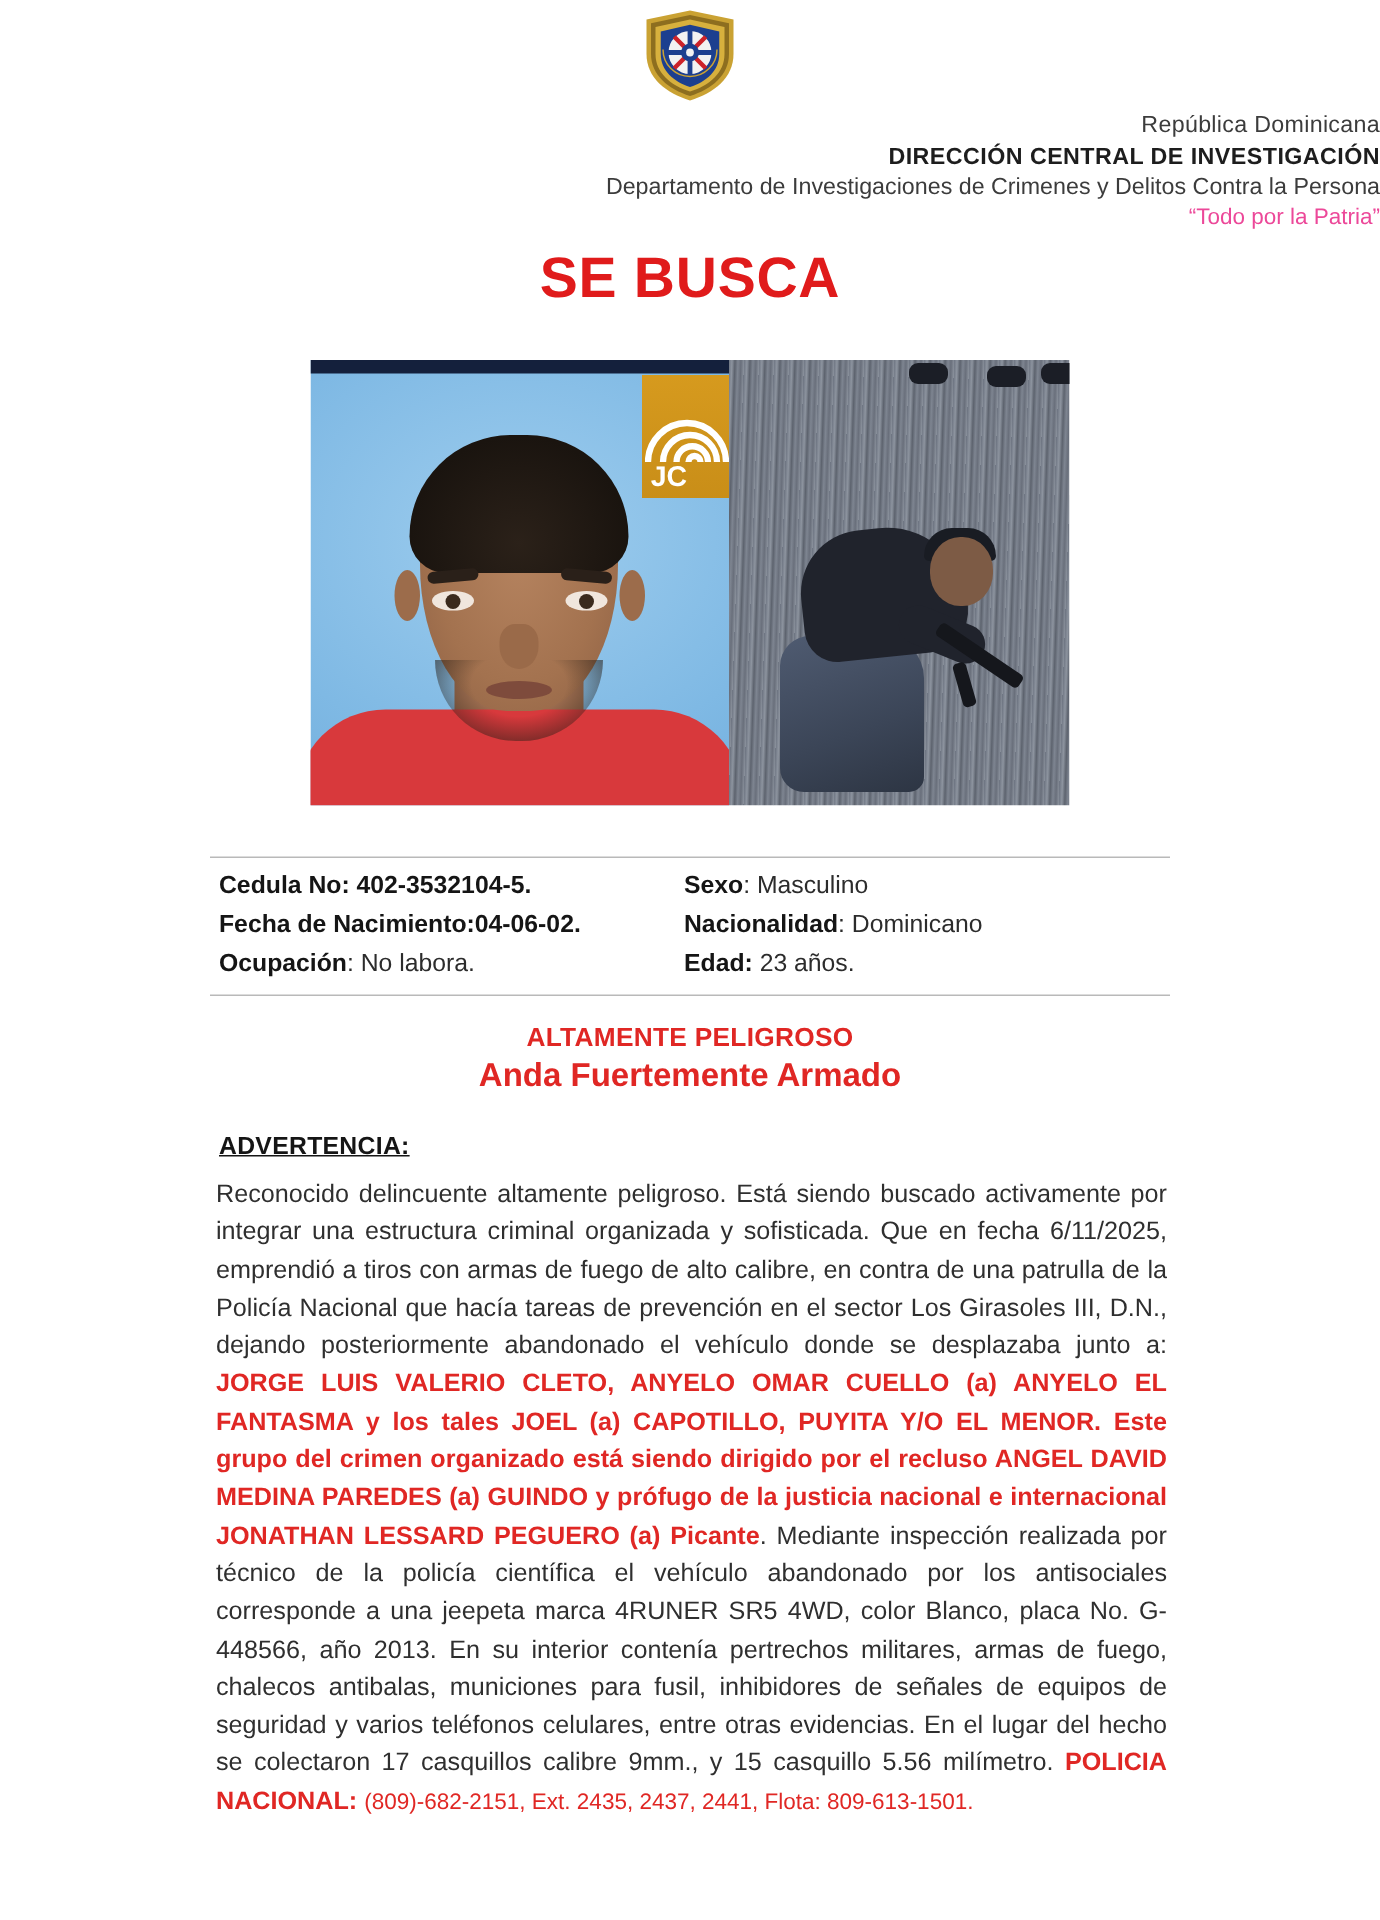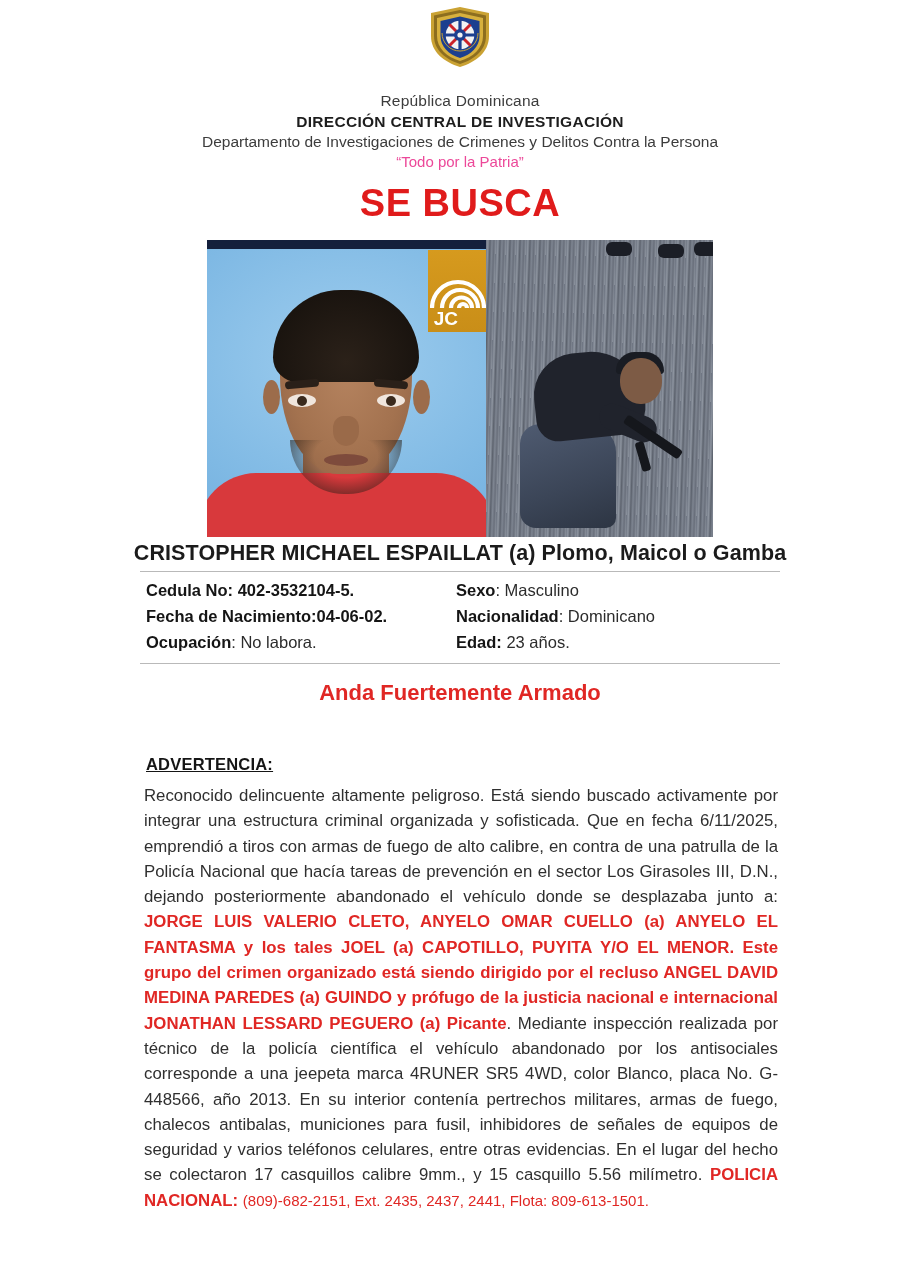--- a/index.html
+++ b/index.html
@@ -21,22 +21,22 @@
 
   .emblem-wrap {
     width: 100%;
     display: flex;
     justify-content: center;
     padding-top: 6px;
   }
   .emblem { width: 64px; height: 62px; display: block; }
 
   .header-lines {
-    text-align: center;
-    margin-top: 23px;
+    text-align: right;
+    margin-top: 6px;
   }
   .hdr-country {
     font-size: 15.5px;
     color: #3c3c3c;
     letter-spacing: .2px;
     line-height: 20px;
   }
   .hdr-dept {
     font-size: 15.5px;
     font-weight: bold;
@@ -466,21 +466,20 @@
         <div class="sv-torso"></div>
         <div class="sv-arm"></div>
         <div class="sv-cap"></div>
         <div class="sv-head"></div>
         <div class="sv-rifle"></div>
         <div class="sv-rifle2"></div>
       </div>
     </div>
   </div>
 
-  <div class="subject-name">CRISTOPHER MICHAEL ESPAILLAT (a) Plomo, Maicol o Gamba</div>
 
   <div class="rule rule-top"></div>
 
   <div class="fields">
     <div class="field bold-val">
       <span class="lbl">Cedula No:</span><span class="val"> 402-3532104-5.</span>
     </div>
     <div class="field">
       <span class="lbl">Sexo</span><span class="val">: Masculino</span>
     </div>
@@ -494,20 +493,21 @@
       <span class="lbl">Ocupación</span><span class="val">: No labora.</span>
     </div>
     <div class="field">
       <span class="lbl">Edad:</span><span class="val">  23 años.</span>
     </div>
   </div>
 
   <div class="rule rule-bottom"></div>
 
   <div class="danger">
+    <div class="danger-1">ALTAMENTE PELIGROSO</div>
     <div class="danger-2">Anda Fuertemente Armado</div>
   </div>
 
   <div class="advert-head">ADVERTENCIA:</div>
 
   <div class="body-text"><span>Reconocido delincuente altamente peligroso. Está siendo buscado activamente por integrar una estructura criminal organizada y sofisticada. Que en fecha 6/11/2025, emprendió a tiros con armas de fuego de alto calibre, en contra de una patrulla de la Policía Nacional que hacía tareas de prevención en el sector Los Girasoles III, D.N., dejando posteriormente abandonado el vehículo donde se desplazaba junto a: </span><span class="rednames">JORGE LUIS VALERIO CLETO, ANYELO OMAR CUELLO (a) ANYELO EL FANTASMA y los tales JOEL (a) CAPOTILLO, PUYITA Y/O EL MENOR. Este grupo del crimen organizado está siendo dirigido por el recluso ANGEL DAVID MEDINA PAREDES (a) GUINDO y prófugo de la justicia nacional e internacional JONATHAN LESSARD PEGUERO (a) Picante</span><span>. Mediante inspección realizada por técnico de la policía científica el vehículo abandonado por los antisociales corresponde a una jeepeta marca 4RUNER SR5 4WD, color Blanco, placa No. G-448566, año 2013. En su interior contenía pertrechos militares, armas de fuego, chalecos antibalas, municiones para fusil, inhibidores de señales de equipos de seguridad y varios teléfonos celulares, entre otras evidencias. En el lugar del hecho se colectaron 17 casquillos calibre 9mm., y 15 casquillo 5.56 milímetro. </span><span class="redphone">POLICIA NACIONAL:</span> <span class="redtel">(809)-682-2151, Ext. 2435, 2437, 2441, Flota: 809-613-1501.</span></div>
 
 </div>
 
 </body></html>

